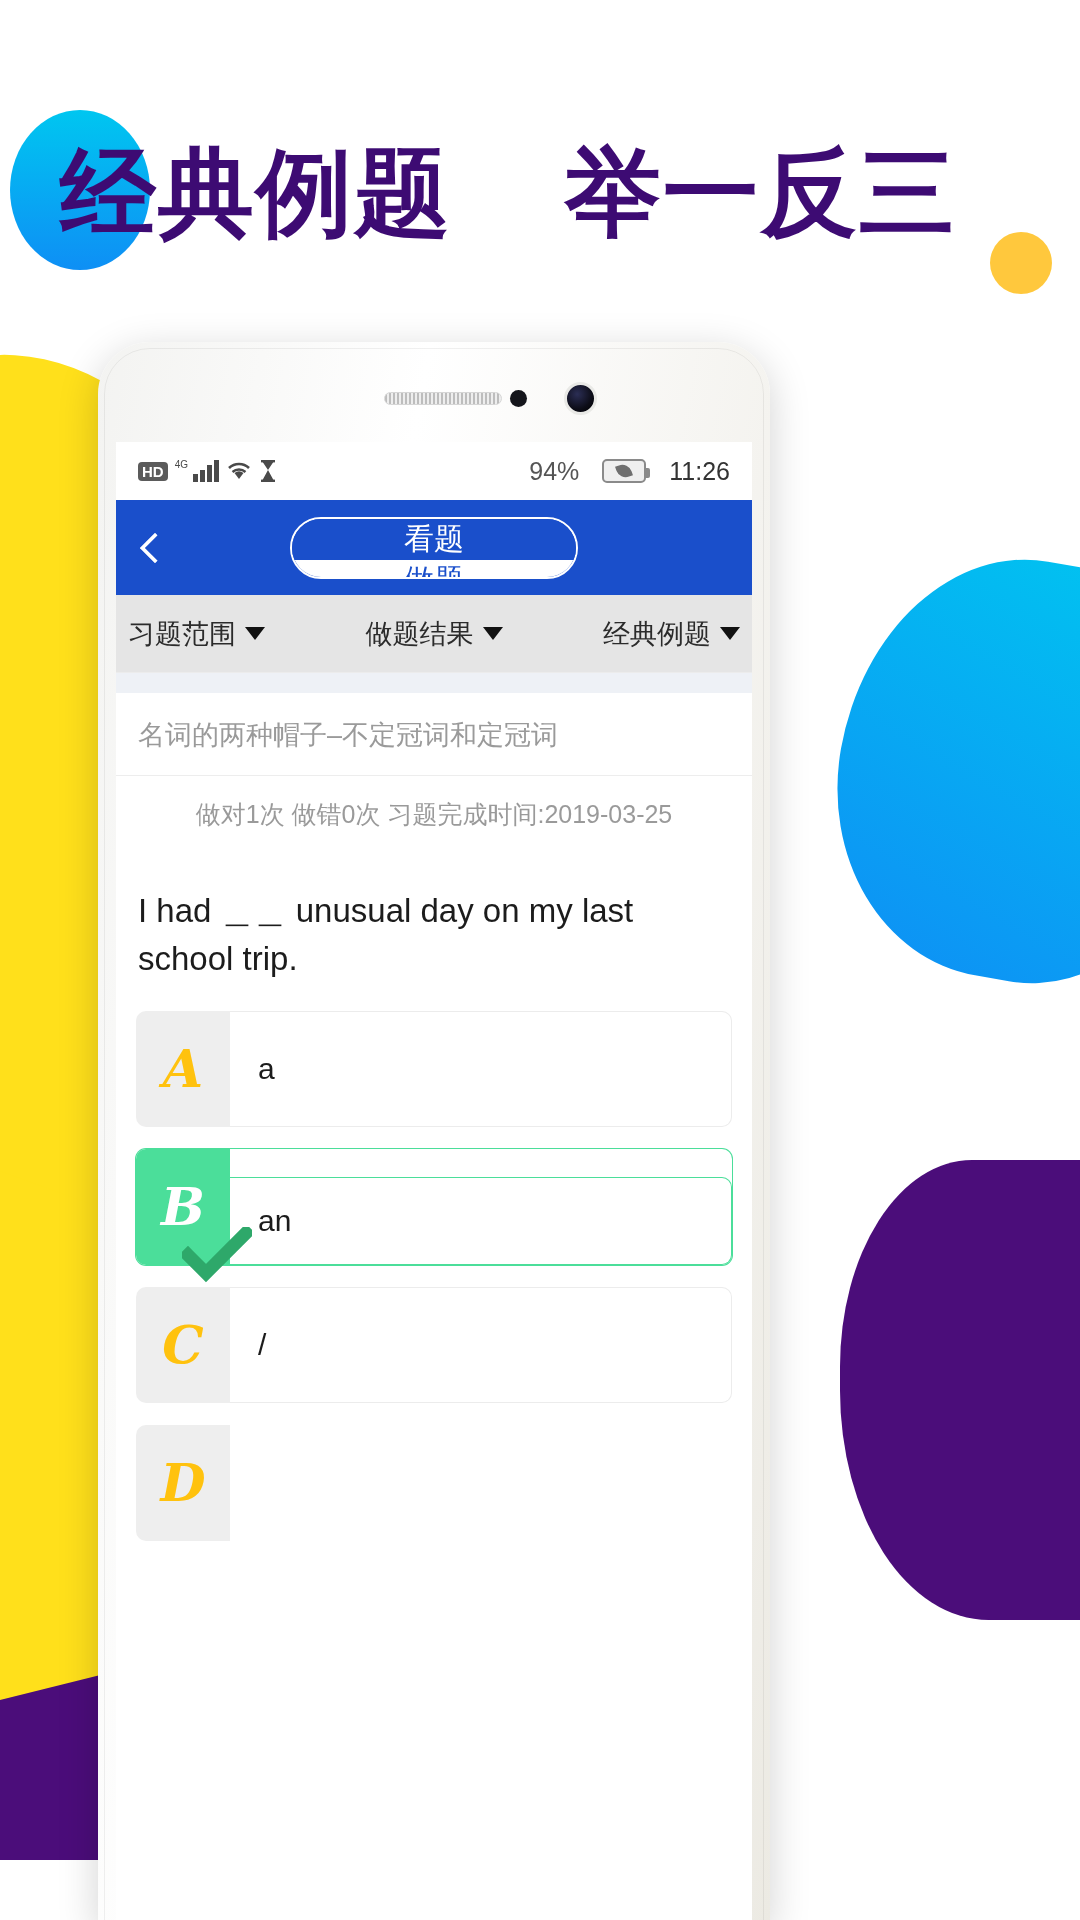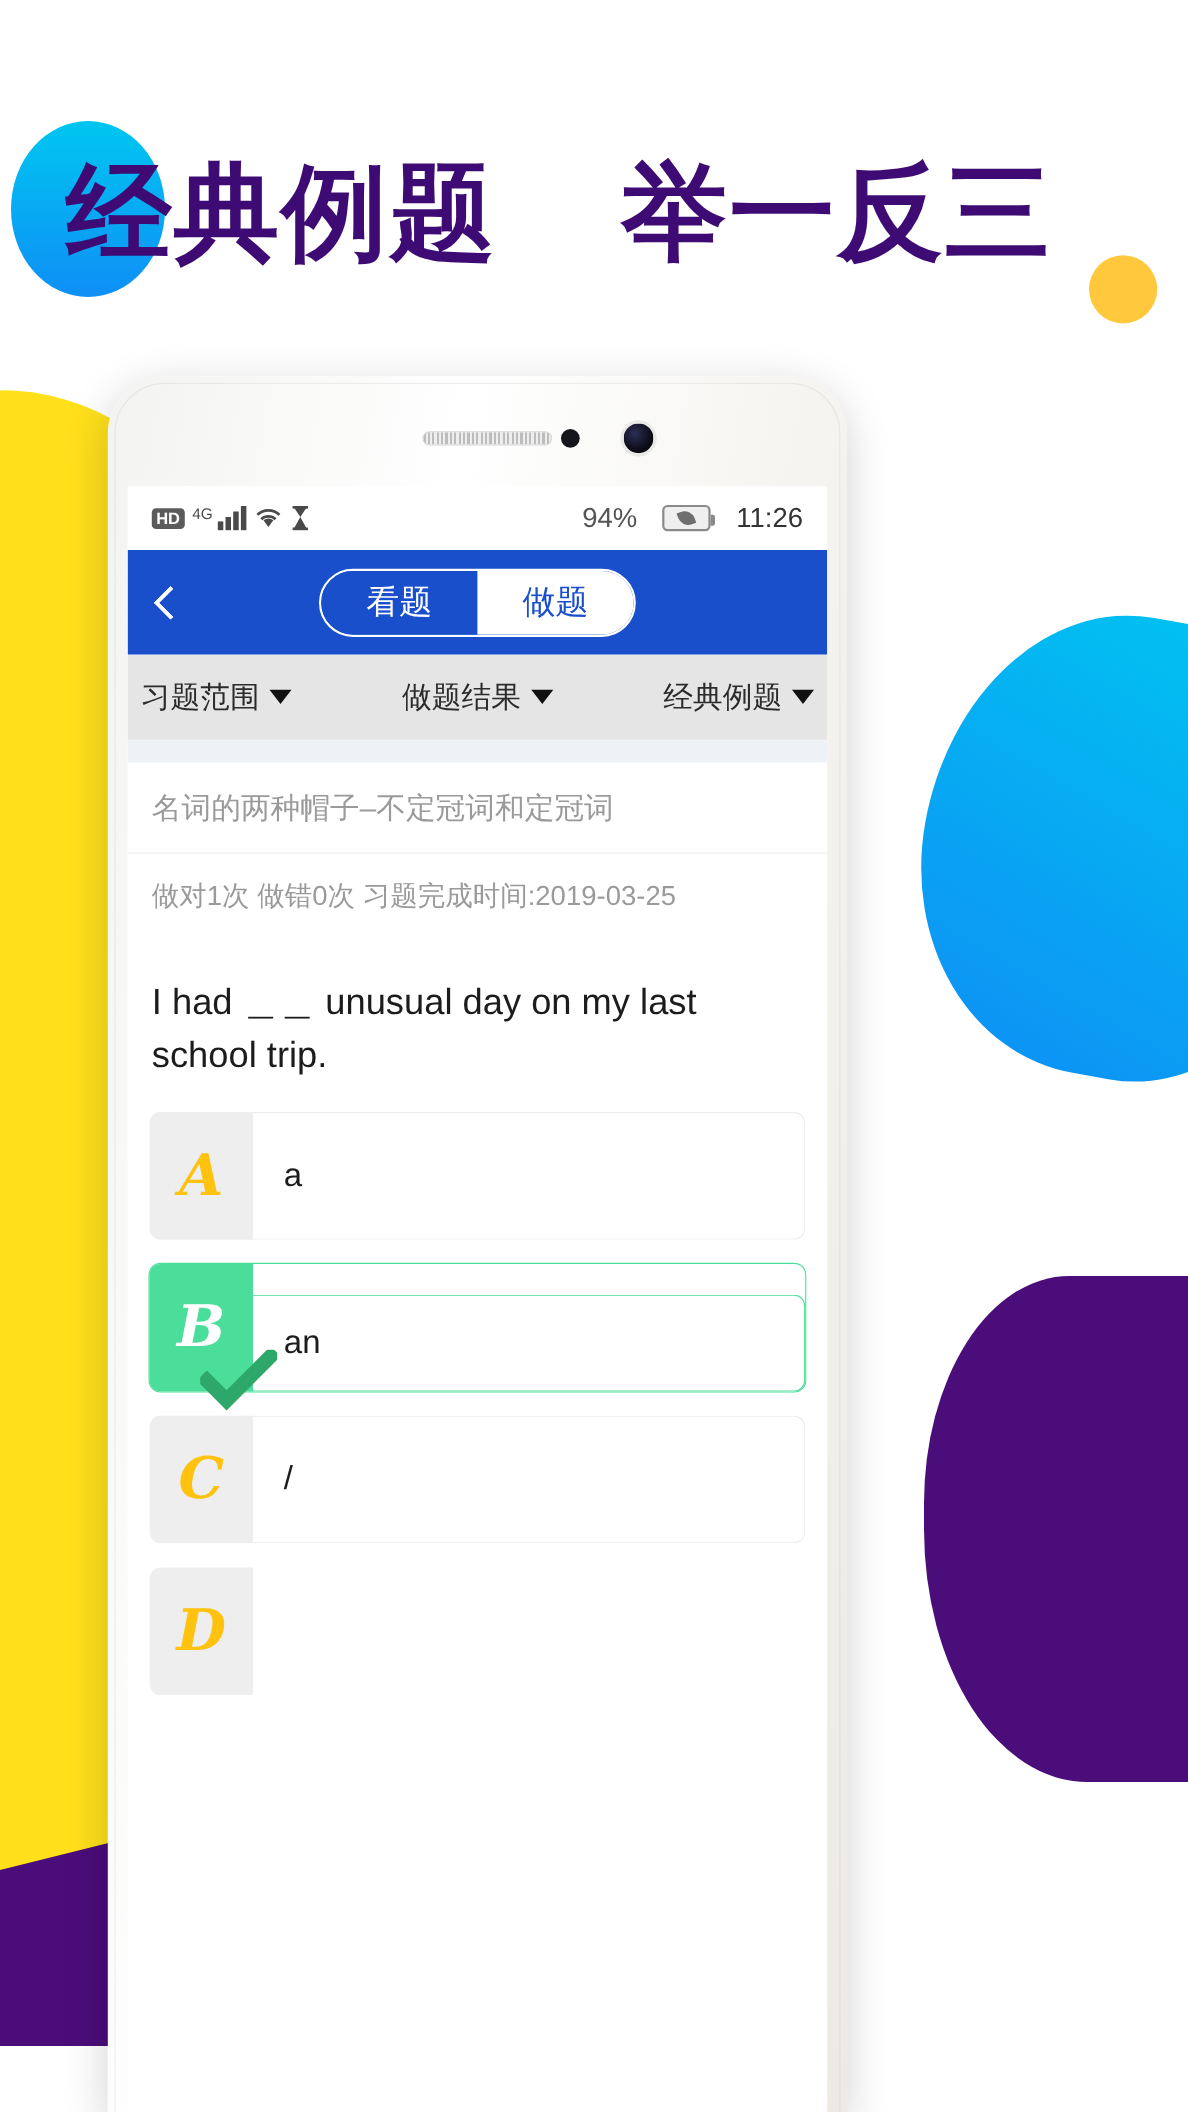--- a/index.html
+++ b/index.html
@@ -148,21 +148,21 @@
     font-size:15px; font-weight:bold; color:#ffffff;
     background:#5b5b5b; border-radius:4px;
     padding:2px 4px; line-height:1;
   }
   .sig{ display:flex; align-items:flex-end; gap:2px; }
   .sig i{ display:block; width:5px; background:#4a4a4a; }
   .sig i:nth-child(1){height:8px}
   .sig i:nth-child(2){height:12px}
   .sig i:nth-child(3){height:17px}
   .sig i:nth-child(4){height:22px}
-  .g4{ font-size:14px; color:#4a4a4a; margin-right:-2px; align-self:flex-start; }
+  .g4{ font-size:10px; color:#4a4a4a; margin-right:-2px; align-self:flex-start; }
   .battery{
     width:44px;height:24px;border:2px solid #8a8a8a;border-radius:5px;
     position:relative; display:flex; align-items:center; justify-content:center;
     background:#efefef;
   }
   .battery:after{
     content:""; position:absolute; right:-6px; top:7px;
     width:4px;height:10px;background:#8a8a8a;border-radius:0 2px 2px 0;
   }
   .leaf{ width:14px;height:14px;background:#6f6f6f;
@@ -188,20 +188,21 @@
     border-radius:1px;
   }
   .segmented{
     margin:0 auto;
     display:flex;
     border:2px solid #ffffff;
     border-radius:34px;
     overflow:hidden;
     height:62px;
     width:288px;
+    flex-direction:column;
   }
   .seg{
     flex:1; display:flex; align-items:center; justify-content:center;
     font-size:30px;
   }
   .seg.active{ background:#1A4FCB; color:#ffffff; }
   .seg.inactive{ background:#ffffff; color:#1A4FCB; }
 
   
   .filters{
@@ -223,21 +224,21 @@
 
   .gap-band{ height:20px; background:#eef1f6; }
 
   .q-title{
     padding:24px 22px 22px;
     font-size:27px; color:#9a9a9a;
     border-bottom:1px solid #ededed;
   }
   .q-stats{
     padding:22px 22px 22px;
-    font-size:25px; color:#9a9a9a;
+    font-size:25px; color:#9a9a9a;text-align:center;
   }
   .q-text{
     padding:34px 22px 12px;
     font-size:33px; color:#1c1c1c;
     line-height:1.45;
   }
 
   .options{ padding:16px 20px 0; }
   .option{
     display:flex;

